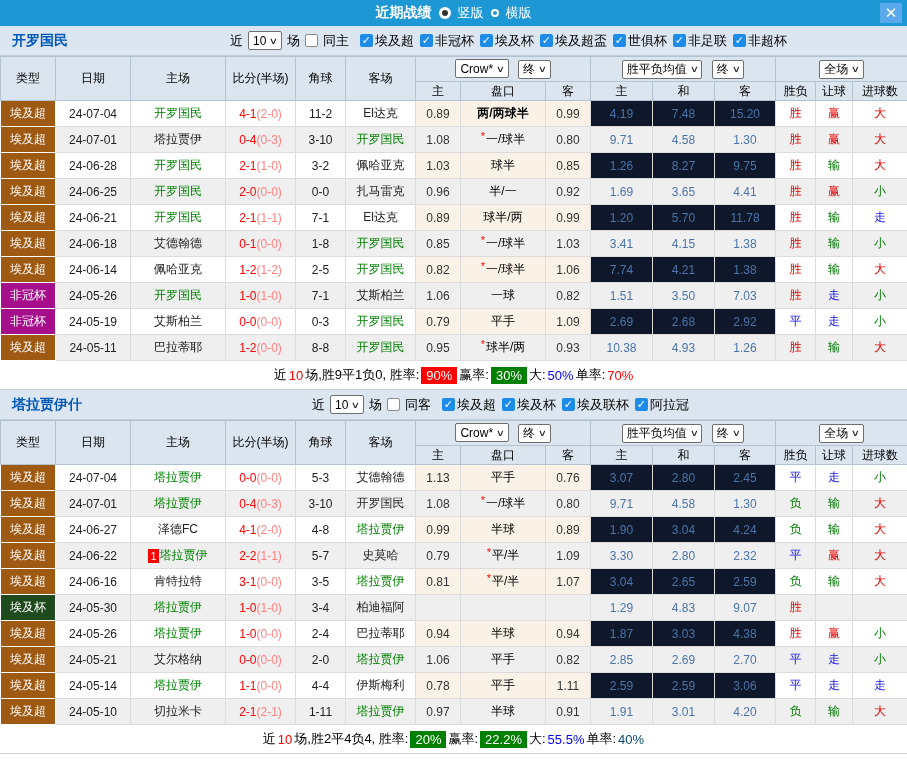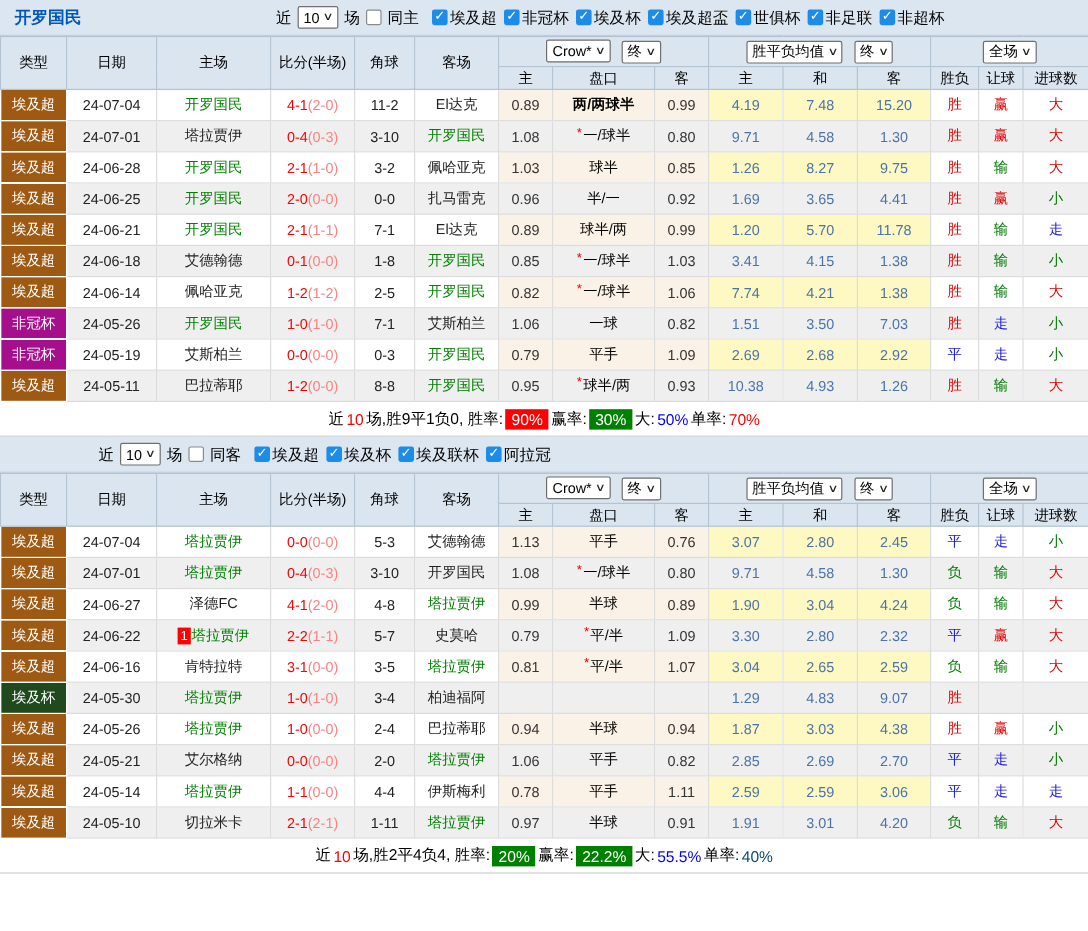--- a/index.html
+++ b/index.html
@@ -34,21 +34,21 @@
   .league-filters .checkbox { margin-left:6px; margin-right:2px; }
 
   
   table.grid { border-collapse:collapse; width:907px; table-layout:fixed; font-size:12px; }
   .grid th { background:#dbe5ef; border:1px solid #b3c3d1; font-weight:normal; color:#000; padding:0; font-size:12px; }
   .grid thead tr.group th { height:25px; }
   .grid thead tr.sub th { height:19px; }
   .grid td { border:1px solid #dcdcdc; text-align:center; height:26px; padding:0 1px; white-space:nowrap; overflow:hidden; color:#222; }
   tr.even td { background:#efefef; }
   td.cream { background:#faf2e6; color:#333; }
-  td.avgcol { background:#fef9c3; color:#4a74a8; }
+  td.avgcol { background:#0f172a; color:#4a74a8; }
   td.type { color:#fff; border:1px solid #fff; font-size:12px; }
   .team-green { color:#008000; }
   .score-ft { color:#ff0000; }
   .score-ht { color:#ff8080; }
   .star { color:#ff0000; font-size:11px; position:relative; top:-3px; margin-right:1px; }
   .badge { background:#ff0000; color:#fff; font-size:11px; line-height:14px; height:14px; padding:0 2px;
            display:inline-block; margin-right:1px; vertical-align:middle; }
   .dd-cell .mini-select { margin:0 3px; }
 
   
@@ -56,20 +56,28 @@
              background:#fff; border-bottom:1px solid #cfcfcf; }
   .summary span { margin:0 1px; }
   .pct { color:#fff; padding:1px 5px; margin:0 4px; }
   .red-text { color:#ff0000; }
 </style>
 </head>
 <body>
 
 <div class="app">
 
+  <div class="titlebar">
+    <span class="title">近期战绩</span>
+    <span class="radio sel"></span>
+    <span class="radio-label">竖版</span>
+    <span class="radio unsel"></span>
+    <span class="radio-label">横版</span>
+    <div class="close-btn">✕</div>
+  </div>
 
   <div class="section sec0">
     <div class="filter-row">
       <span class="team-name">开罗国民</span>
       <div class="filter-center">
         <span>近</span>
         <span class="mini-select">
           <span>10</span>
           <span class="arrow">∨</span>
         </span>
@@ -343,20 +351,21 @@
       <span class="pct" style="background: rgb(0, 128, 0);">30%</span>
       <span>大:</span>
       <span style="color: rgb(0, 0, 255);">50%</span>
       <span>单率:</span>
       <span style="color: rgb(255, 0, 0);">70%</span>
     </div>
   </div>
 
   <div class="section sec1">
     <div class="filter-row">
+      <span class="team-name">塔拉贾伊什</span>
       <div class="filter-center">
         <span>近</span>
         <span class="mini-select">
           <span>10</span>
           <span class="arrow">∨</span>
         </span>
         <span>场</span>
         <span class="checkbox unchecked"></span>
         <span>同客</span>
         <span class="league-filters">

